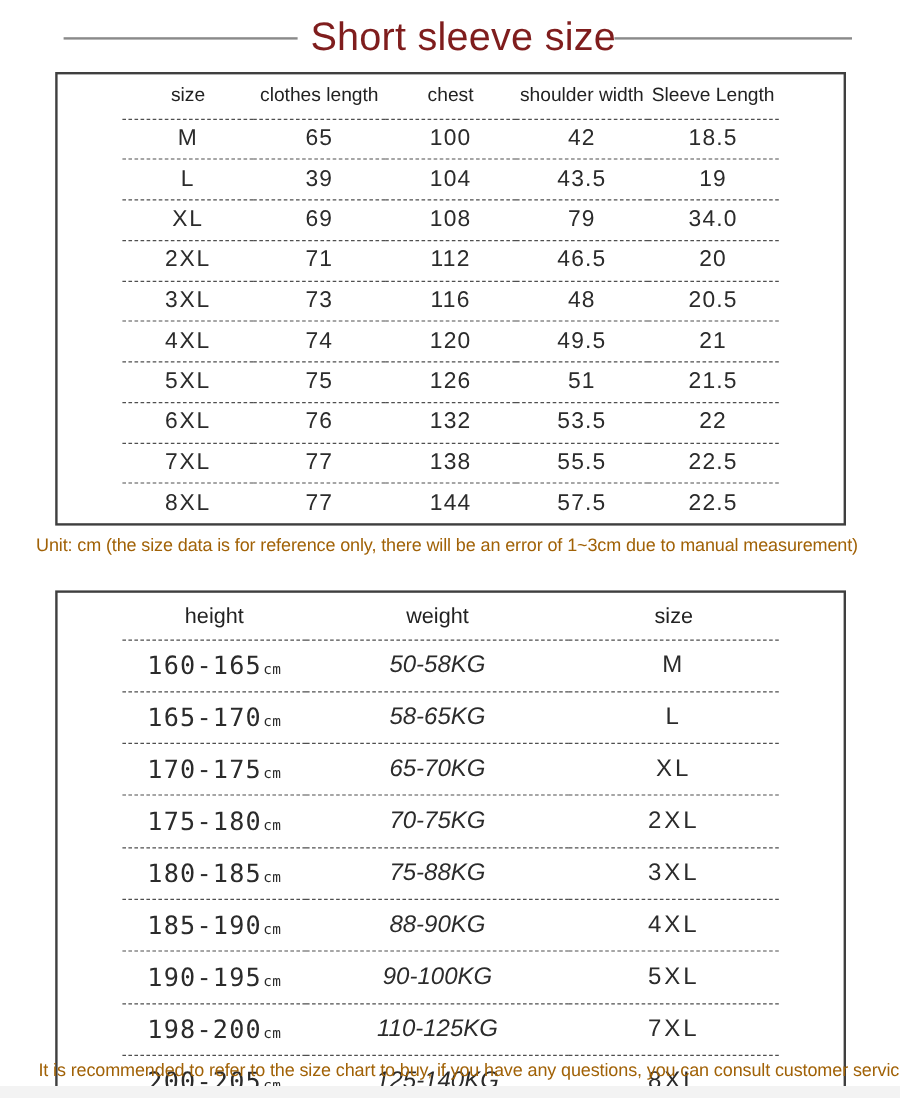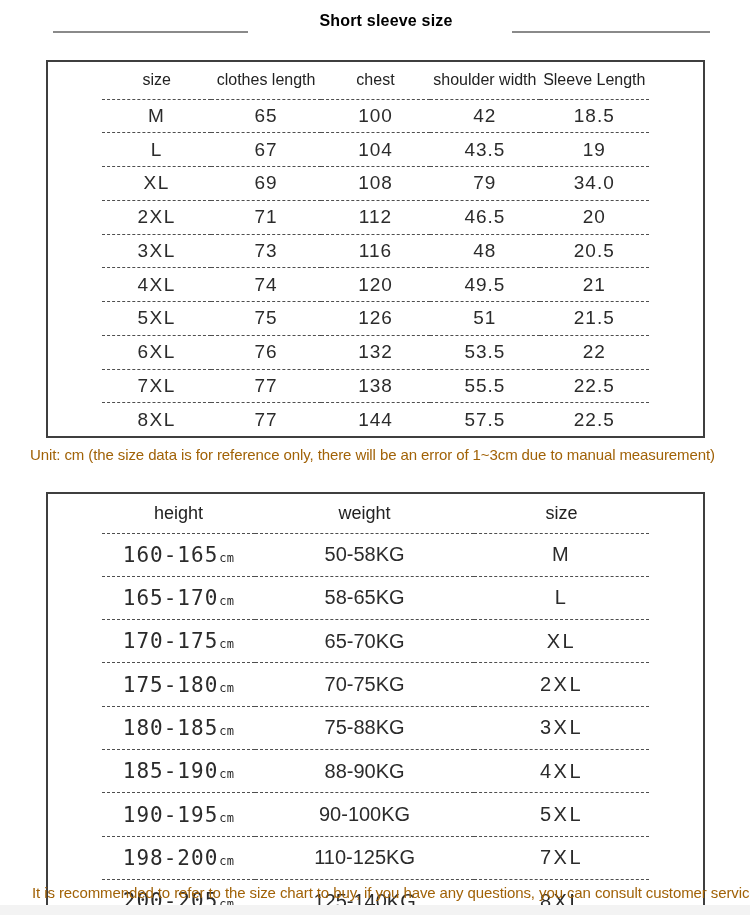--- a/index.html
+++ b/index.html
@@ -7,21 +7,21 @@
   body {
     position:relative;
     background:#ffffff;
     font-family:"Liberation Sans", sans-serif;
     color:#262626;
     overflow:hidden;
   }
 
   
   .title-row { position:absolute; top:12px; left:0; right:0; height:30px; text-align:center; }
-  .title { display:inline-block; font-size:16px; font-weight:700; color:#000000; letter-spacing:0.2px; text-indent:22px; }
+  .title { display:inline-block; font-size:33px; font-weight:400; color:#7f1d1d; letter-spacing:0.2px; text-indent:22px; }
   .hline { position:absolute; top:19px; height:2px; background:#8a8a8a; }
   .hline.left  { left:53px;  width:195px; }
   .hline.right { right:40px; width:198px; }
 
   
   .tbox {
     position:absolute; left:46px; width:659px;
     border:2px solid #3f3f3f; background:#fff;
     padding:0 54px;
   }
@@ -41,21 +41,21 @@
 
   
   .t2 thead tr { height:39px; }
   .t2 th { font-size:18px; color:#222; }
   .t2 col.c-height { width:28%; }
   .t2 col.c-weight { width:40%; }
   .t2 col.c-size   { width:32%; }
   .t2 td { color:#2b2b2b; }
   .t2 td:nth-child(1) { font-family:"DejaVu Sans Mono", monospace; font-size:21px; letter-spacing:1px;margin-top:17px; }
   .t2 td:nth-child(1) .unit { font-size:12px; letter-spacing:0.3px; margin-left:1px; }
-  .t2 td:nth-child(2) { font-size:20px; letter-spacing:0; }
+  .t2 td:nth-child(2) { font-size:20px; letter-spacing:0;font-style:italic; }
   .t2 td:nth-child(3) { font-size:20px; letter-spacing:2.5px; }
 
   
   .note { position:absolute; font-size:15px; color:#a16207; letter-spacing:-0.1px; white-space:nowrap; }
   .note1 { top:446px; left:30px; }
   .note2 { top:884px; left:32px; }
 
   
   .bottom-bar { position:absolute; top:905px; left:0; width:750px; height:10px; background:#f3f3f3; }
 </style>
@@ -82,21 +82,21 @@
       <tbody>
         <tr>
           <td>M</td>
           <td>65</td>
           <td>100</td>
           <td>42</td>
           <td>18.5</td>
         </tr>
         <tr>
           <td>L</td>
-          <td>67</td>
+          <td>39</td>
           <td>104</td>
           <td>43.5</td>
           <td>19</td>
         </tr>
         <tr>
           <td>XL</td>
           <td>69</td>
           <td>108</td>
           <td>79</td>
           <td>34.0</td>

